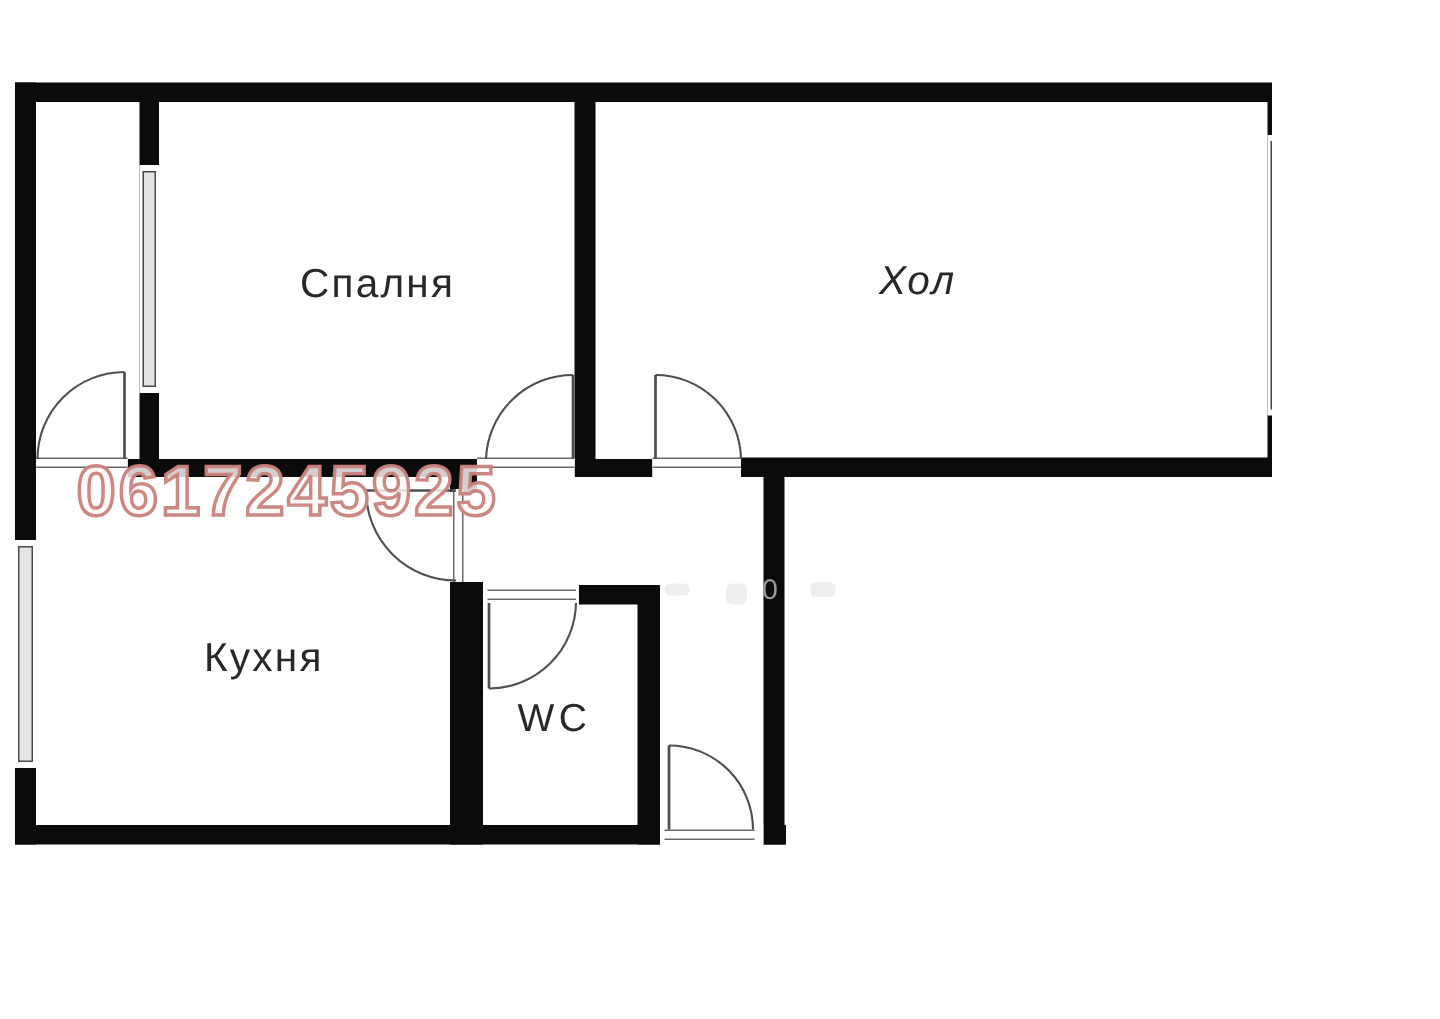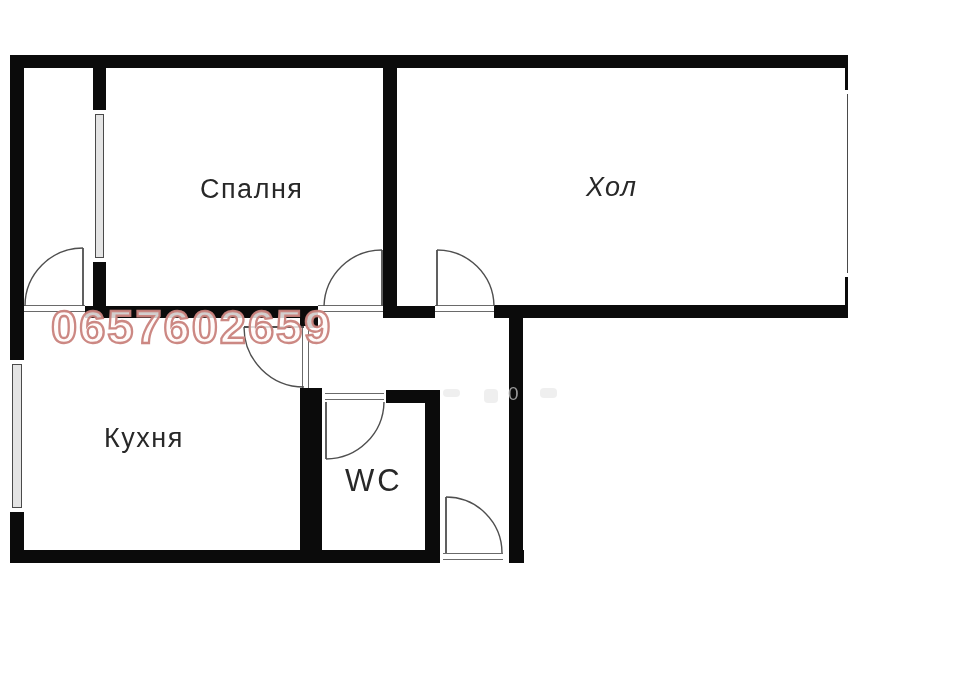--- a/index.html
+++ b/index.html
@@ -10,21 +10,21 @@
   .th-h{position:absolute;height:7px;background:#fff;border-top:1.5px solid #6a6a6a;
         border-bottom:1.5px solid #6a6a6a;box-sizing:border-box;z-index:3;}
   .th-v{position:absolute;width:7px;background:#fff;border-left:1.5px solid #6a6a6a;
         border-right:1.5px solid #6a6a6a;box-sizing:border-box;z-index:3;}
   .window{position:absolute;background:#ffffff;z-index:3;}
   .glass{position:absolute;top:4px;bottom:4px;left:2px;right:2px;background:#e4e4e4;
          border:1px solid #4a4a4a;}
   .doors{position:absolute;left:0;top:0;z-index:4;}
   .room-label{position:absolute;color:#282828;font-size:27px;letter-spacing:1.5px;
               white-space:nowrap;z-index:5;}
-  .wc-label{font-size:31px;letter-spacing:3px;}
+  .wc-label{font-size:26px;letter-spacing:3px;}
   .phone-watermark{position:absolute;left:51px;top:299px;z-index:9;
       font-size:47px;font-weight:bold;letter-spacing:2px;white-space:nowrap;
       color:rgba(255,250,249,0.82);
       -webkit-text-stroke:2.3px rgba(201,130,124,0.95);}
   .faint-zero{position:absolute;left:508px;top:383px;z-index:10;font-size:19px;
       color:#989898;}
   .smudge{position:absolute;background:#e9e9e9;opacity:0.75;border-radius:4px;z-index:2;}
 </style>
 </head>
 <body>
@@ -104,22 +104,22 @@
       </g>
       <g>
         <path d="M446,497 A56,56 0 0 1 502,553"></path>
           <line x1="446" y1="553" x2="446" y2="497" stroke-width="1.8"></line>
       </g>
     </g>
   </svg>
 
   <div class="room-label" style="left:200px;top:174px;">Спалня</div>
   <div class="room-label" style="left:586px;top:172px;font-style:italic;">Хол</div>
-  <div class="room-label" style="left:104px;top:423px;">Кухня</div>
+  <div class="room-label" style="left:136px;top:423px;">Кухня</div>
   <div class="room-label wc-label" style="left:345px;top:463px;">WC</div>
 
-  <div class="phone-watermark">0657602659</div>
+  <div class="phone-watermark">0617245925</div>
   <div class="faint-zero">0</div>
   <div class="smudge" style="left:443px;top:389px;width:17px;height:8px;"></div>
   <div class="smudge" style="left:484px;top:389px;width:14px;height:14px;"></div>
   <div class="smudge" style="left:540px;top:388px;width:17px;height:10px;"></div>
 
 </div>
 
 </body></html>

